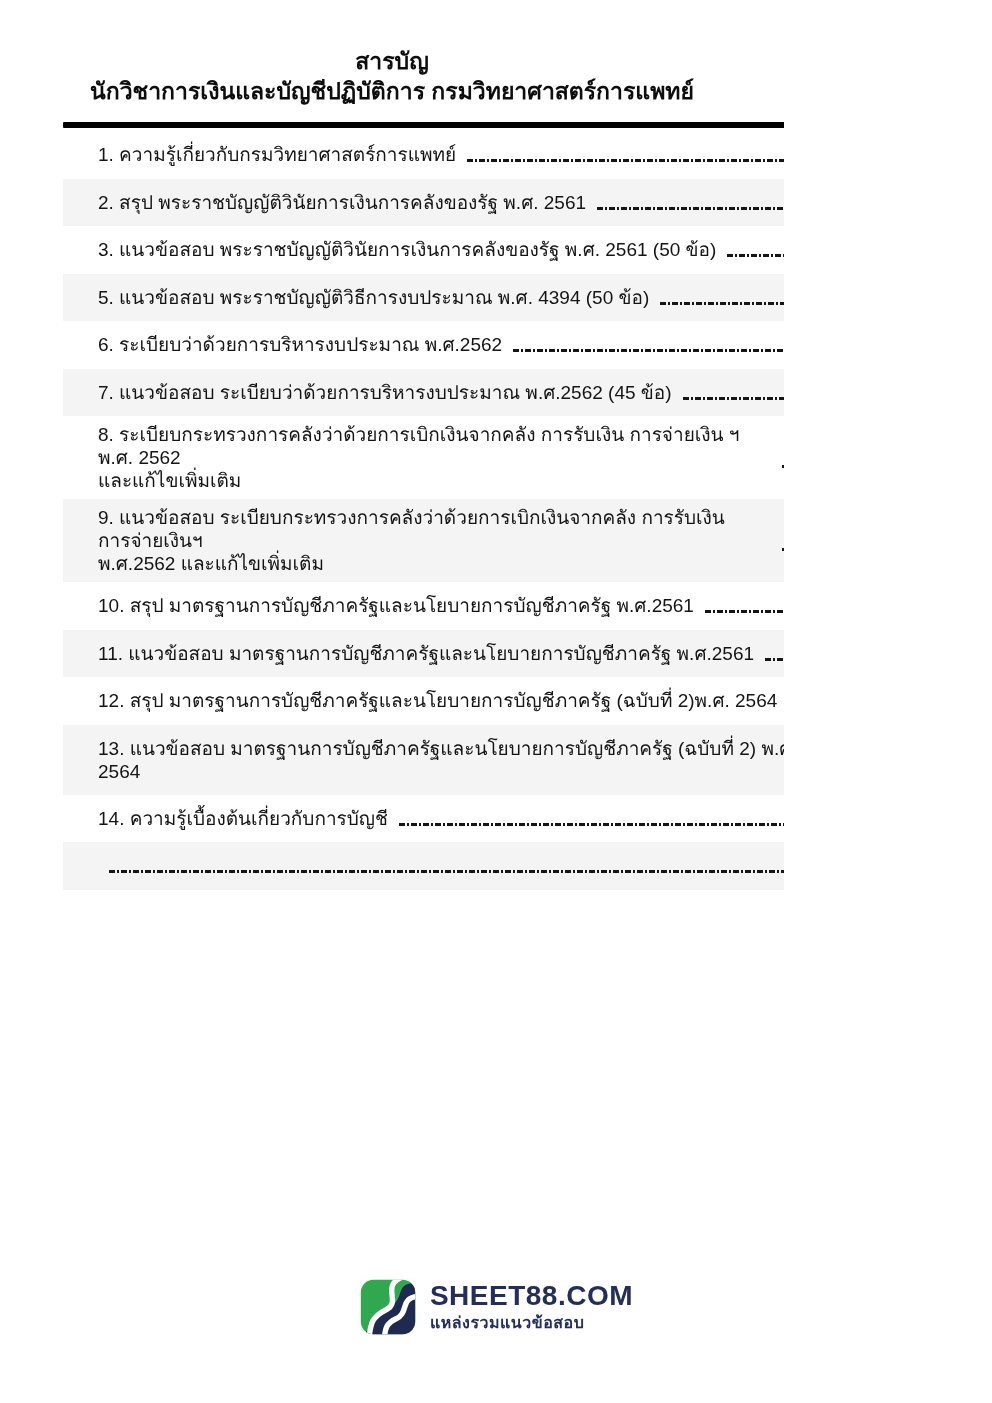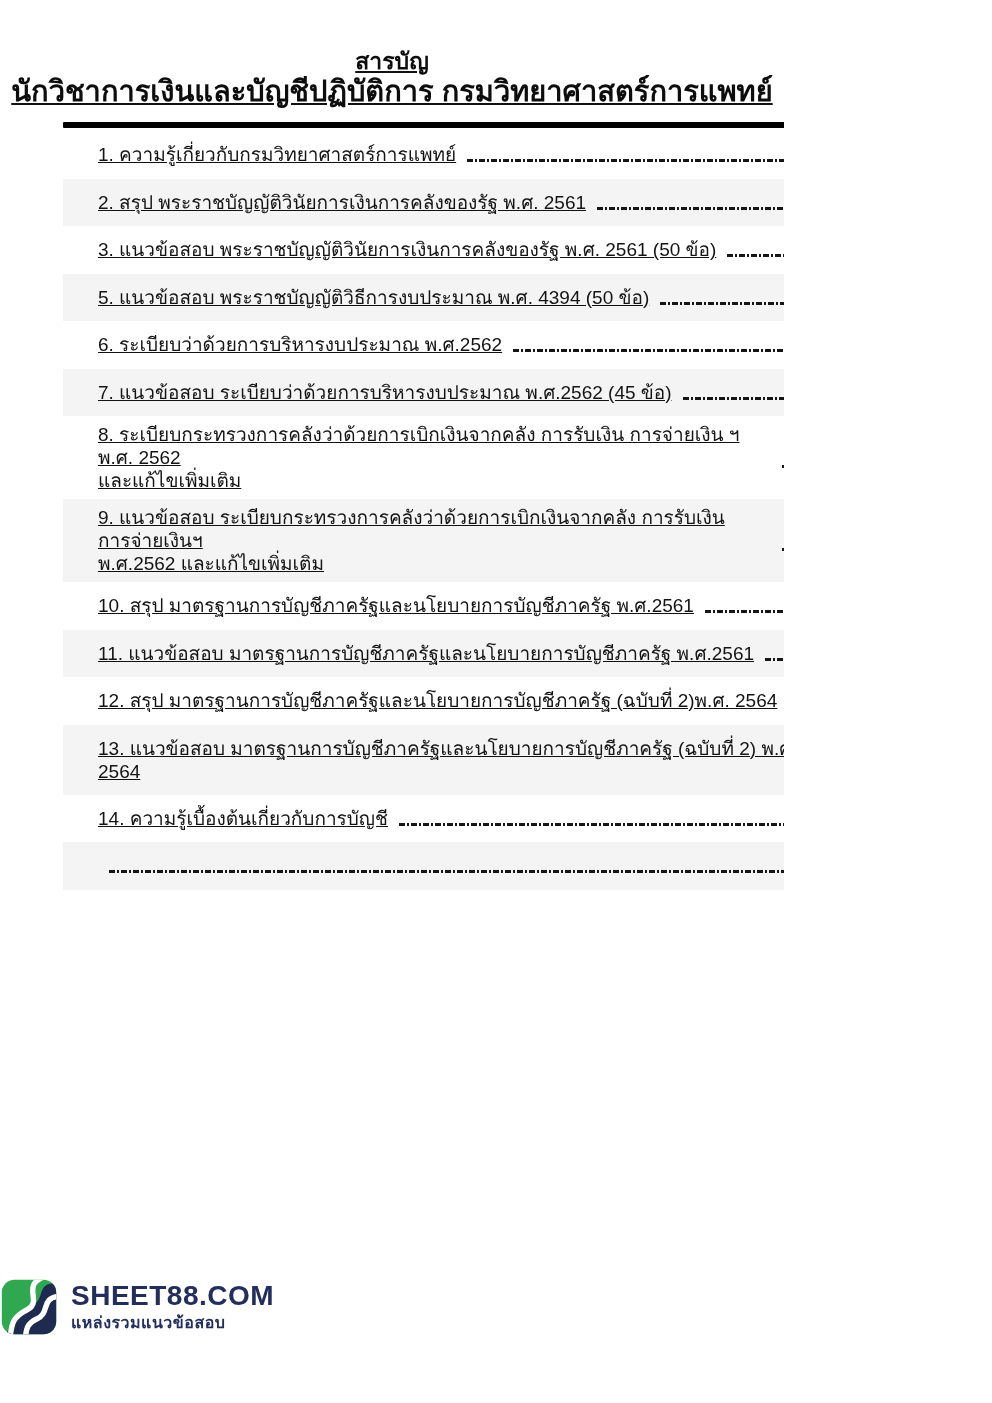--- a/index.html
+++ b/index.html
@@ -2,26 +2,26 @@
 <html lang="th"><head>
 <meta charset="utf-8">
 <style>
   html,body{margin:0;padding:0;background:#ffffff;}
   body{
     width:992px;height:1403px;position:relative;
     font-family:"Liberation Sans","DejaVu Sans",sans-serif;
     color:#111;
     -webkit-font-smoothing:antialiased;
   }
-  .page{width:784px;height:1403px;position:relative;overflow:hidden;background:#fff;text-decoration:underline;}
+  .page{width:784px;height:1403px;position:relative;overflow:hidden;background:#fff;}
 
   
   .doc-header{padding-top:46px;text-align:center;}
   .doc-title{font-size:23px;font-weight:700;line-height:30px;color:#0d0d0d;}
-  .doc-subtitle{font-size:29px;font-weight:700;line-height:31px;color:#0d0d0d;}
+  .doc-subtitle{font-size:23px;font-weight:700;line-height:31px;color:#0d0d0d;}
   .header-rule{
     width:872px;height:6px;background:#000;
     margin:15px 0 0 63px;border-radius:1px;
   }
 
   
   .toc{width:872px;margin:3px 0 0 63px;}
   .toc-row{
     display:flex;align-items:baseline;
     min-height:47.5px;box-sizing:border-box;
@@ -42,21 +42,21 @@
 
   
   .toc-row.two-line{align-items:center;padding-top:7px;padding-bottom:7px;min-height:60px;}
   .toc-row.two-line .toc-title{flex:1 1 auto;padding-right:14px;}
   .toc-row.two-line .toc-leader{flex:0 0 104px;min-width:104px;align-self:center;transform:translateY(9px);}
   .toc-row.two-line .toc-page{align-self:center;}
 
   
   .footer{
     position:absolute;left:0;top:1278px;width:992px;
-    display:flex;justify-content:flex-start;
+    display:flex;justify-content:center;
   }
   .logo{display:flex;align-items:center;gap:13px;}
   .logo-icon{width:58px;height:58px;display:block;}
   .logo-text{display:flex;flex-direction:column;justify-content:center;}
   .brand-name{
     font-size:28px;font-weight:700;letter-spacing:0.5px;
     color:#232e5c;line-height:30px;
   }
   .brand-tagline{
     font-size:16px;font-weight:700;color:#232e5c;line-height:23px;

